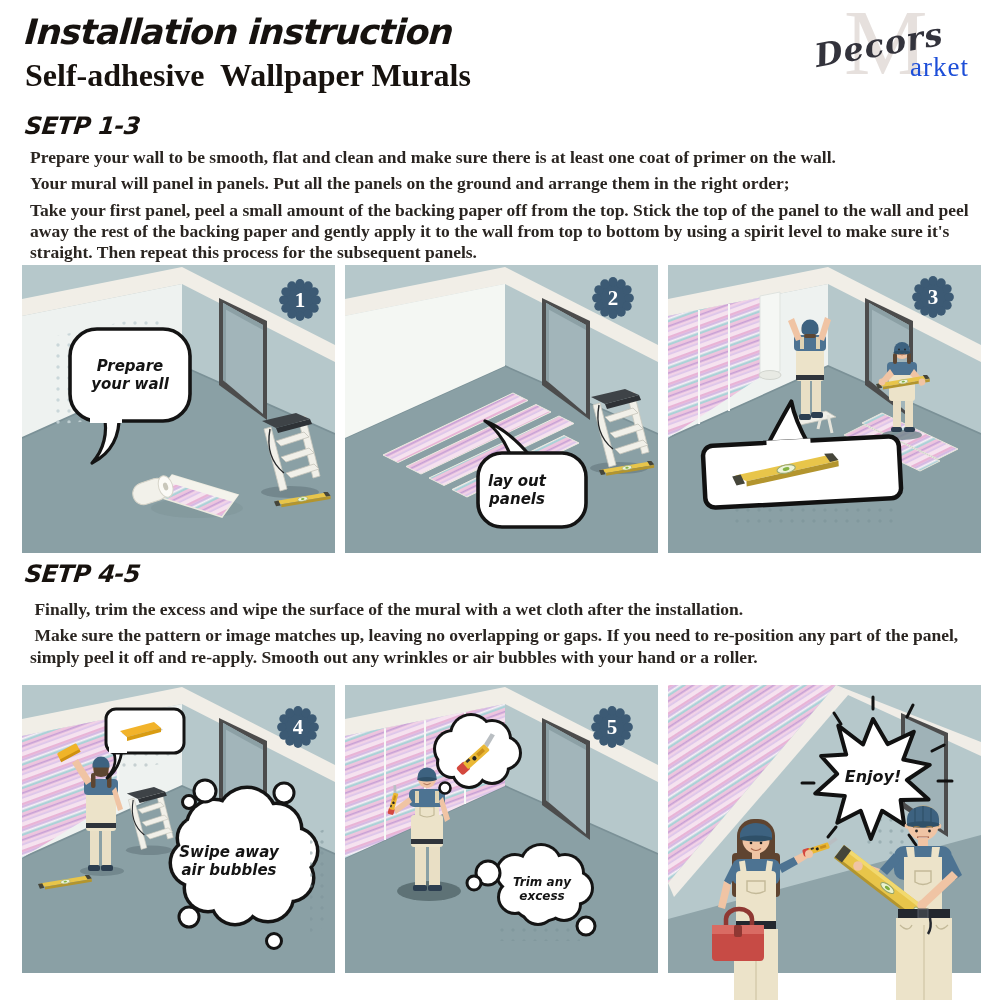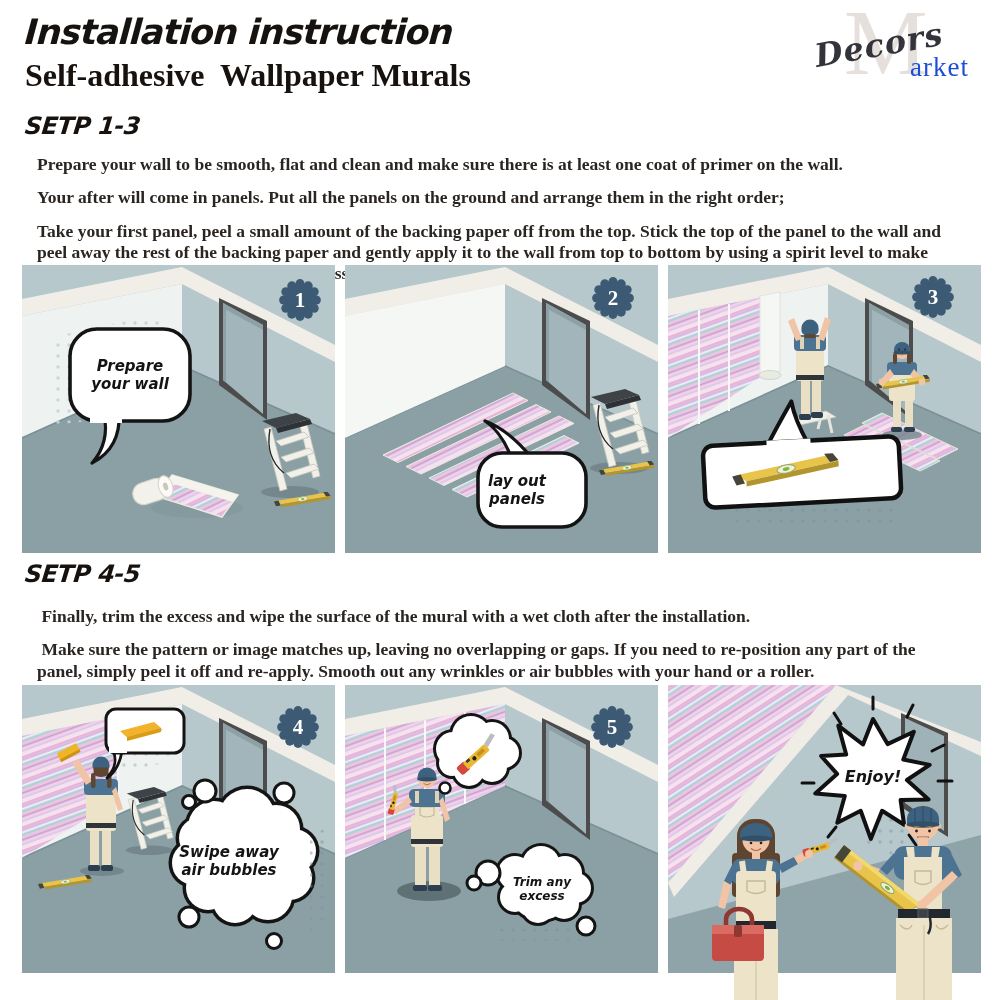--- a/index.html
+++ b/index.html
@@ -18,21 +18,21 @@
                transform:rotate(-10deg);letter-spacing:1px;}
   .logo-rest{position:absolute;left:98px;top:50px;font-family:"Liberation Serif",serif;
              font-size:27px;color:#1d4ed8;letter-spacing:1px;}
   .sec-head{position:absolute;left:25px;font-family:"DejaVu Sans",sans-serif;font-style:italic;
             font-weight:800;font-size:24px;letter-spacing:-.5px;color:#17120e;
             transform:skewX(-6deg);transform-origin:left;}
   #h1{top:112px;} #h2{top:560px;}
   .para{position:absolute;left:25px;width:950px;font-weight:700;font-size:17.5px;
         line-height:1.22;color:#2a2521;}
   #p1{top:142px;} #p2{top:594px;}
-  .para p{margin:12px;white-space:pre-wrap;}
+  .para p{margin:5px;white-space:pre-wrap;}
   .panel{position:absolute;width:313px;height:288px;}
   #panel1{left:22px;top:265px;} #panel2{left:345px;top:265px;} #panel3{left:668px;top:265px;}
   #panel4{left:22px;top:685px;} #panel5{left:345px;top:685px;} #panel6{left:668px;top:685px;}
   .scene{position:absolute;left:0;top:0;}
   .badge{position:absolute;width:46px;height:46px;display:flex;align-items:center;justify-content:center;}
   .badge svg{position:absolute;left:0;top:0;}
   .badge span{position:relative;font-family:"Liberation Serif",serif;font-weight:700;
               font-size:21px;color:#ffffff;}
   .bubble-label{position:absolute;display:flex;align-items:center;justify-content:center;
                 text-align:center;font-family:"DejaVu Sans",sans-serif;font-style:italic;
@@ -153,21 +153,21 @@
   <div class="subtitle">Self-adhesive  Wallpaper Murals</div>
   <div class="logo">
     <span class="logo-m">M</span>
     <span class="logo-script">Decors</span>
     <span class="logo-rest">arket</span>
   </div>
 
   <div class="sec-head" id="h1">SETP 1-3</div>
   <div class="para" id="p1">
     <p>Prepare your wall to be smooth, flat and clean and make sure there is at least one coat of primer on the wall.</p>
-    <p>Your after will come in panels. Put all the panels on the ground and arrange them in the right order;</p>
+    <p>Your mural will panel in panels. Put all the panels on the ground and arrange them in the right order;</p>
     <p>Take your first panel, peel a small amount of the backing paper off from the top. Stick the top of the panel to the wall and peel away the rest of the backing paper and gently apply it to the wall from top to bottom by using a spirit level to make sure it's straight. Then repeat this process for the subsequent panels.</p>
   </div>
 
   <div class="sec-head" id="h2">SETP 4-5</div>
   <div class="para" id="p2">
     <p> Finally, trim the excess and wipe the surface of the mural with a wet cloth after the installation.</p>
     <p> Make sure the pattern or image matches up, leaving no overlapping or gaps. If you need to re-position any part of the panel, simply peel it off and re-apply. Smooth out any wrinkles or air bubbles with your hand or a roller.</p>
   </div>
 
   <div class="panel" id="panel1">

